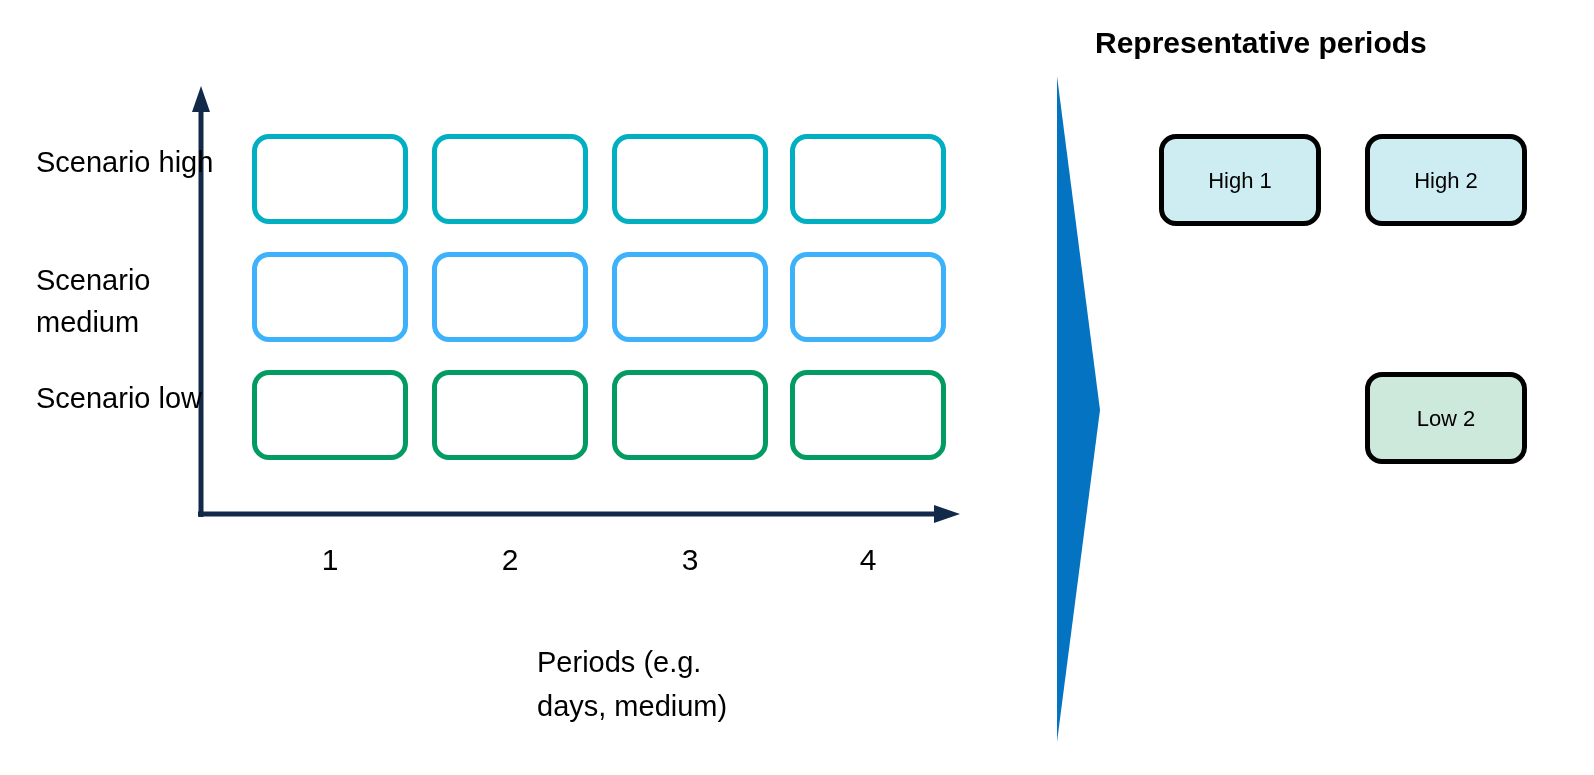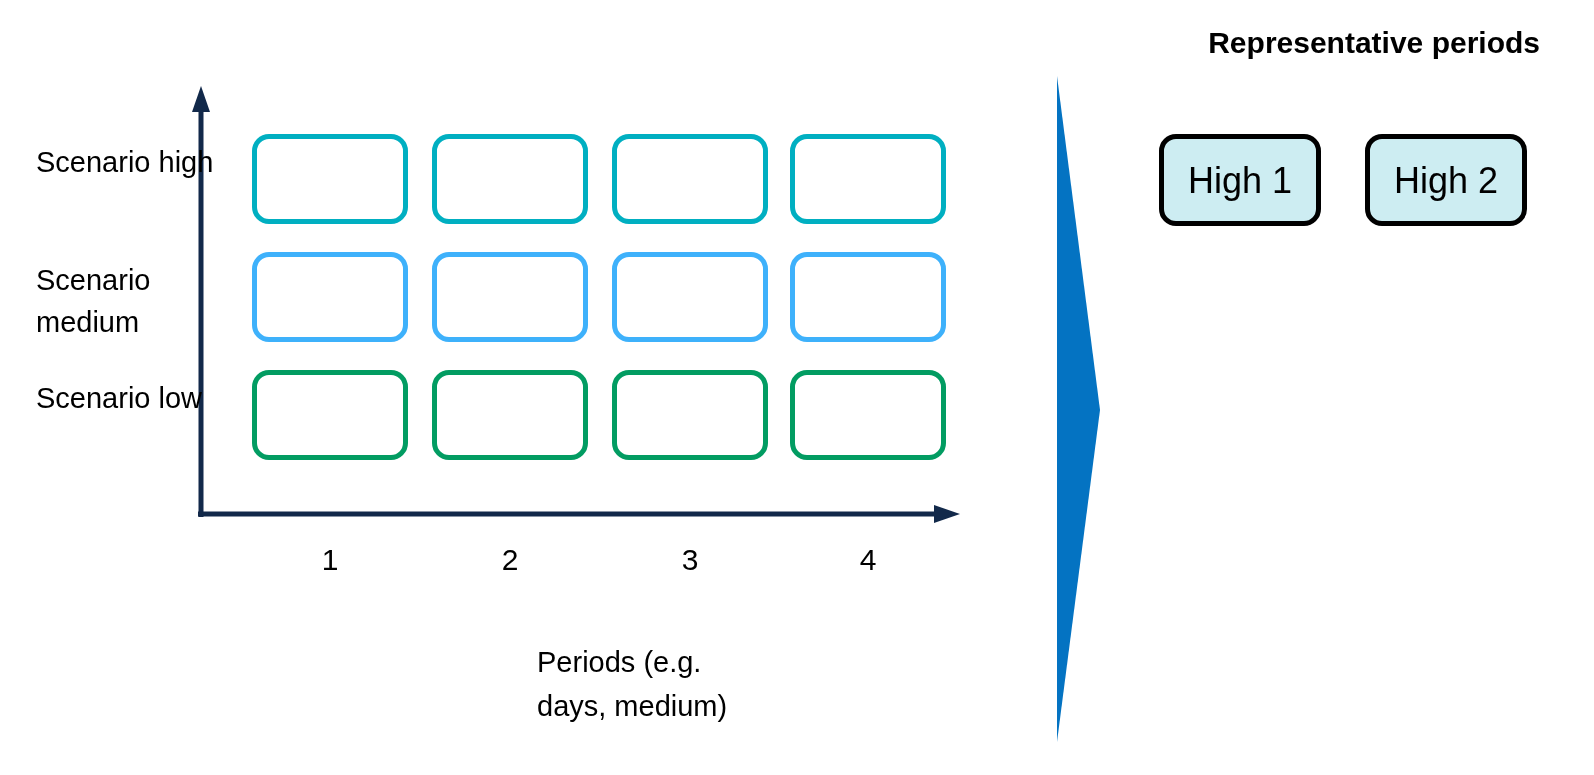--- a/index.html
+++ b/index.html
@@ -37,28 +37,28 @@
   .x-axis-label{
     position:absolute;left:537px;top:640px;width:206px;
     font-size:29px;line-height:44px;
   }
 
   
   .arrow-svg{position:absolute;left:0;top:0;pointer-events:none;}
 
   
   .rep-title{
-    position:absolute;left:1095px;top:26px;width:445px;text-align:right;
+    position:absolute;left:1095px;top:26px;width:445px;text-align:left;
     font-size:30px;font-weight:bold;
   }
   .rep-box{
     position:absolute;width:162px;height:92px;box-sizing:border-box;
     border:5px solid #000;border-radius:17px;
     display:flex;align-items:center;justify-content:center;text-align:left;
-    font-size:36px;line-height:33px;
+    font-size:22px;line-height:33px;
   }
   .rep-box.lv-high{background:var(--color-high-fill,#CDEDF2);}
   .rep-box.lv-medium{background:var(--color-medium-fill,#CDE7FC);}
   .rep-box.lv-low{background:var(--color-low-fill,#CDE9DC);}
   .rc1{left:1159px;} .rc2{left:1365px;}
   .rr1{top:134px;} .rr2{top:253px;} .rr3{top:372px;}
   .rep-box.lv-medium .box-label{max-width:112px;}
 </style>
 </head>
 <body style="--color-axis: #12294A; --color-arrow: #0473C2; --color-high-border: #00AFC1; --color-medium-border: #3EB1FB; --color-low-border: #029C62; --color-high-fill: #CDEDF2; --color-medium-fill: #CDE7FC; --color-low-fill: #CDE9DC;">
@@ -105,14 +105,17 @@
   </svg>
 
   <div class="rep-title">Representative periods</div>
 
   <div class="rep-box lv-high rr1 rc1">
     <span class="box-label">High 1</span>
   </div>
   <div class="rep-box lv-high rr1 rc2">
     <span class="box-label">High 2</span>
   </div>
+  <div class="rep-box lv-low rr3 rc2">
+    <span class="box-label">Low 2</span>
+  </div>
 
 </div>
 
 </body></html>

